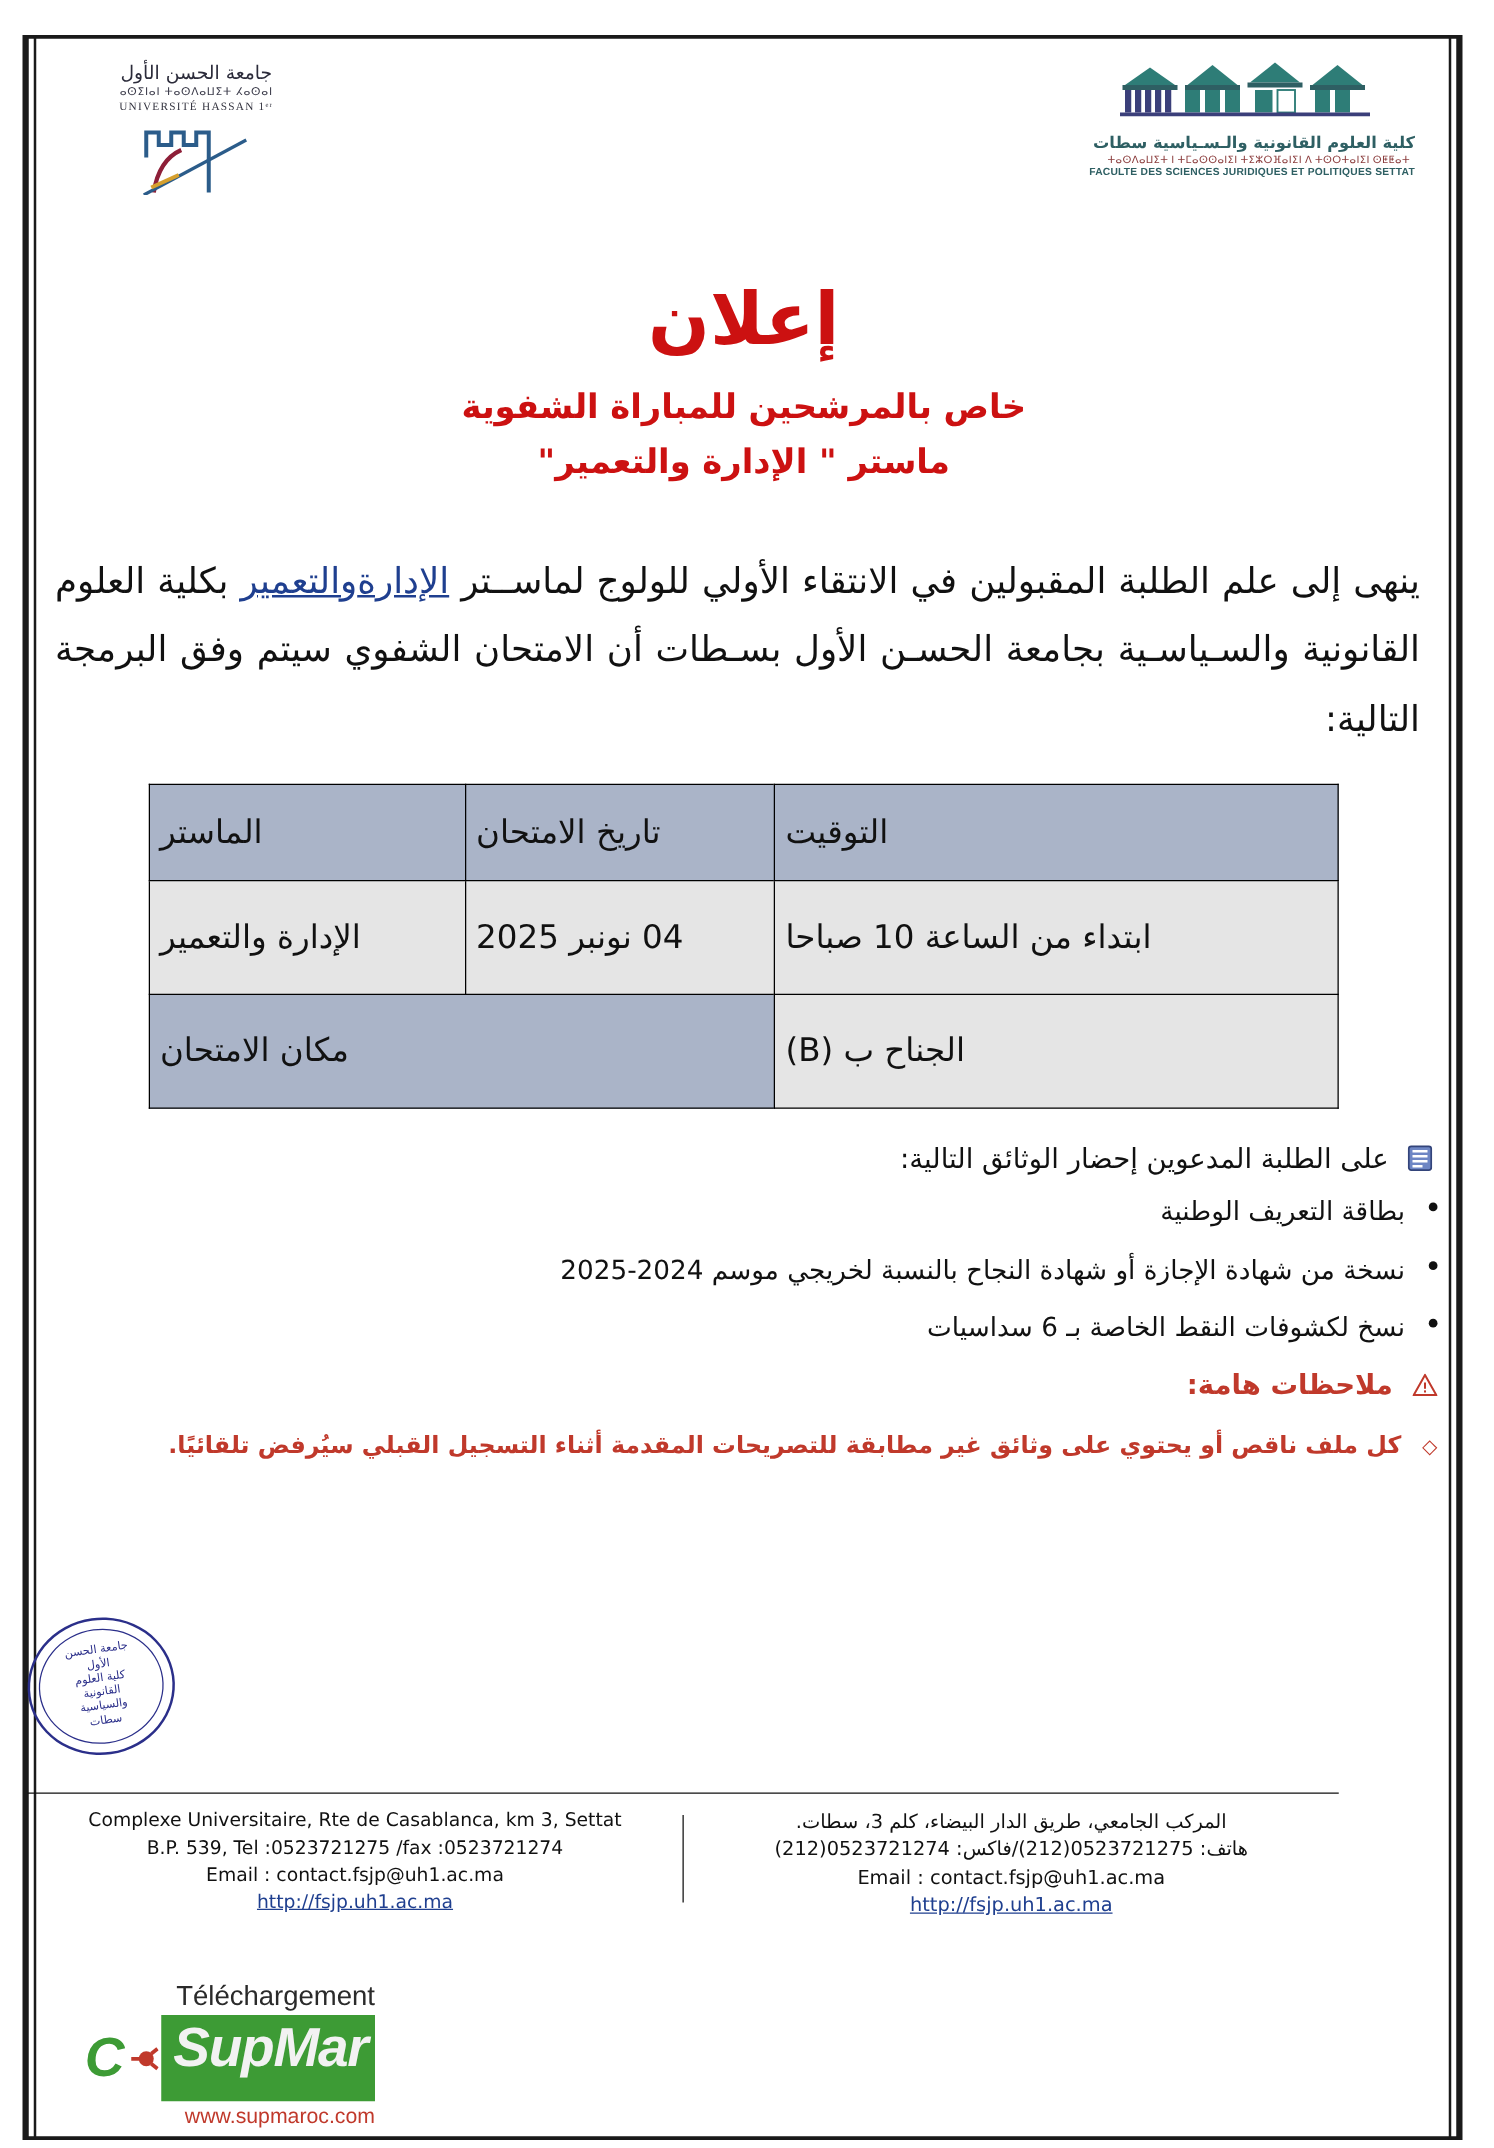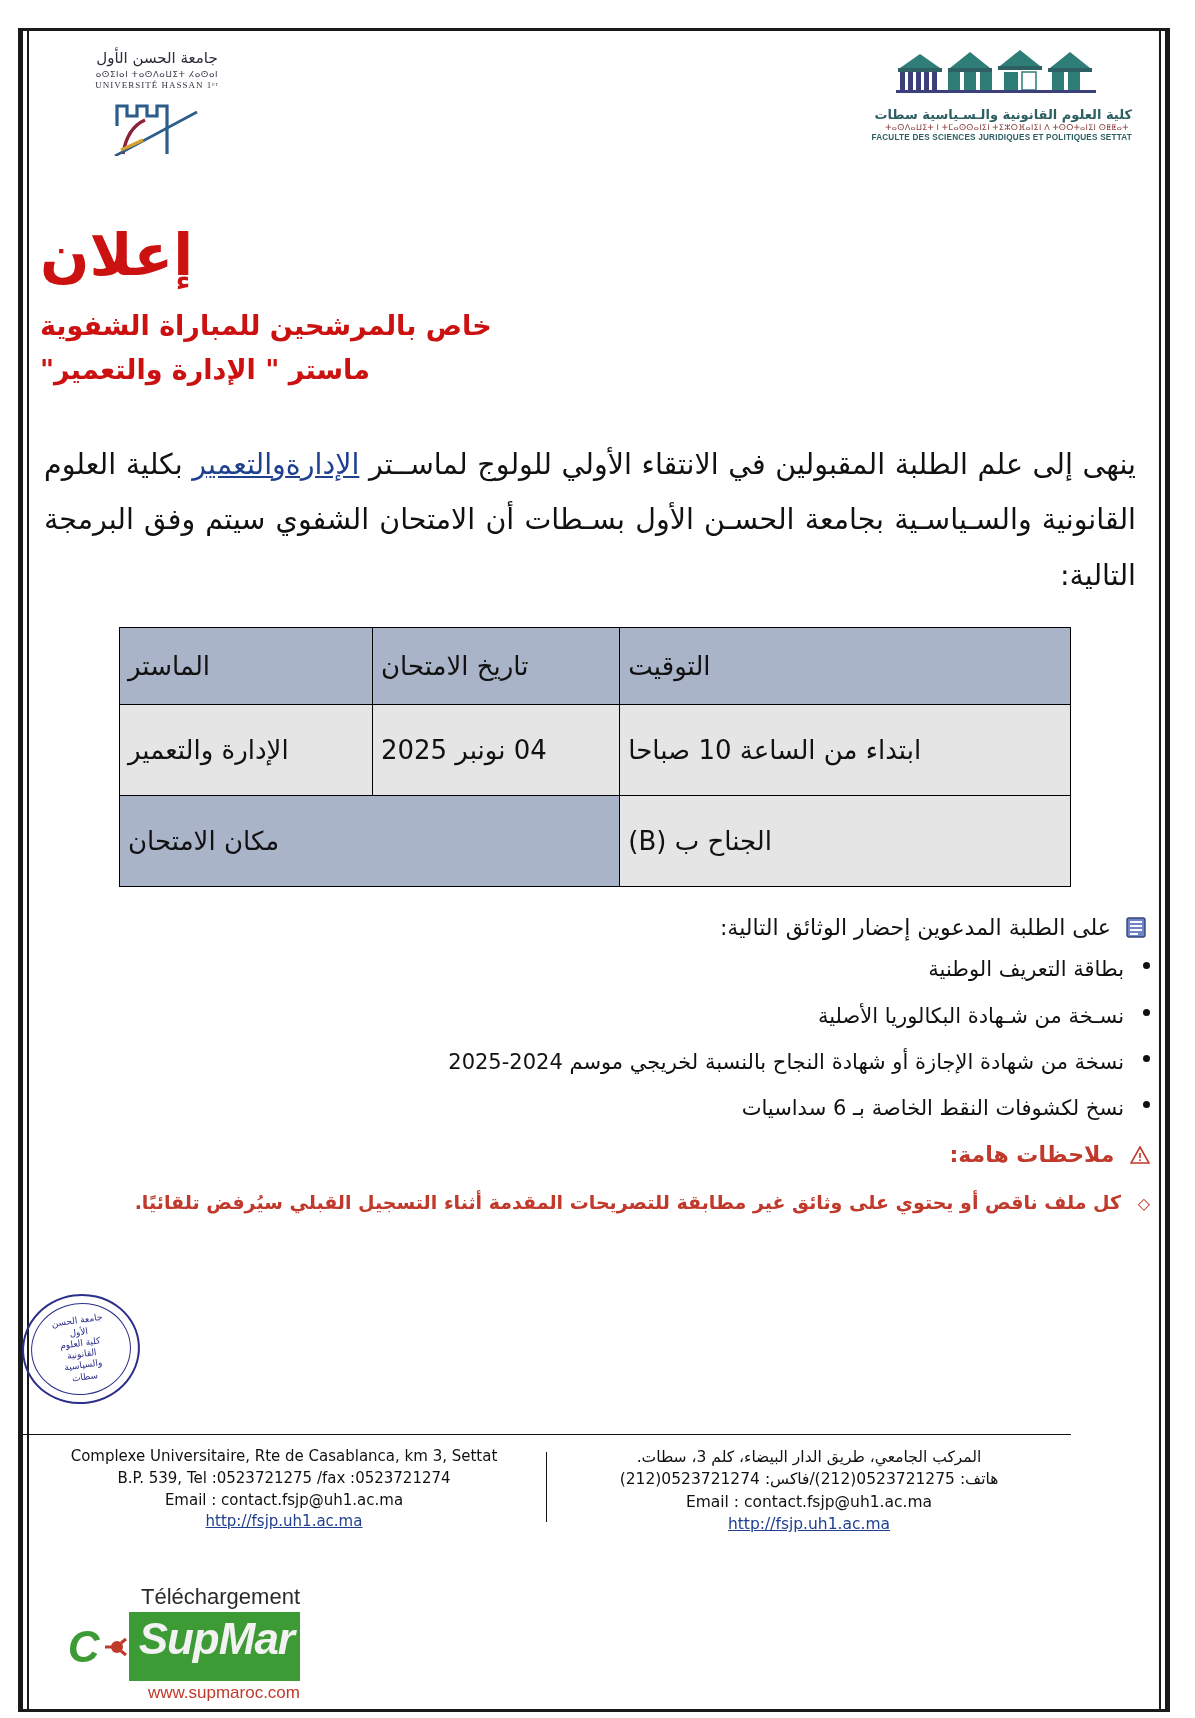--- a/index.html
+++ b/index.html
@@ -111,36 +111,36 @@
     letter-spacing: .5px;
     margin-top: 1px;
     white-space: nowrap;
   }
   .logo-right .tif {
     font-size: 8px;
     color: #8a3b3b;
     letter-spacing: .3px;
     margin-top: 1px;
     white-space: nowrap;
-    font-family: Liberation Sans, sans-serif;
+    font-family: Liberation Serif, serif;
   }
   .logo-right .fr {
     font-size: 8.2px;
     font-weight: bold;
     color: #2e5f63;
     letter-spacing: .2px;
     margin-top: 1px;
     white-space: nowrap;
     font-family: "Liberation Sans", sans-serif;
   }
 
   
   .title-block {
     margin-top: 46px;
-    text-align: left;
+    text-align: center;
   }
   .title-main {
     color: #cc1111;
     font-weight: bold;
     font-size: 58px;
     line-height: 1.1;
     letter-spacing: 0px;
   }
   .title-sub1 {
     color: #cc1111;
@@ -487,21 +487,20 @@
           <rect x="4" y="9" width="12" height="2" fill="#ffffff"></rect>
           <rect x="4" y="13" width="12" height="2" fill="#ffffff"></rect>
           <rect x="4" y="17" width="8" height="2" fill="#ffffff"></rect>
         </svg>
       </span>
       <span>على الطلبة المدعوين إحضار الوثائق التالية:</span>
     </div>
 
     <ul class="docs" id="docs-list">
         <li><span class="bullet"></span><span class="li-text">بطاقة التعريف الوطنية</span></li>
-        <li><span class="bullet"></span><span class="li-text">نسـخة من شـهادة البكالوريا الأصلية</span></li>
         <li><span class="bullet"></span><span class="li-text">نسخة من شهادة الإجازة أو شهادة النجاح بالنسبة لخريجي موسم 2024-2025</span></li>
         <li><span class="bullet"></span><span class="li-text">نسخ لكشوفات النقط الخاصة بـ 6 سداسيات</span></li>
       </ul>
 
     <div class="notes-head">
       <span class="warn">
         <svg width="20" height="18" viewBox="0 0 20 18">
           <path d="M10 1 L19 17 L1 17 Z" fill="none" stroke="#c0392b" stroke-width="1.6"></path>
           <rect x="9.2" y="7" width="1.6" height="5" fill="#c0392b"></rect>
           <rect x="9.2" y="13.3" width="1.6" height="1.7" fill="#c0392b"></rect>

